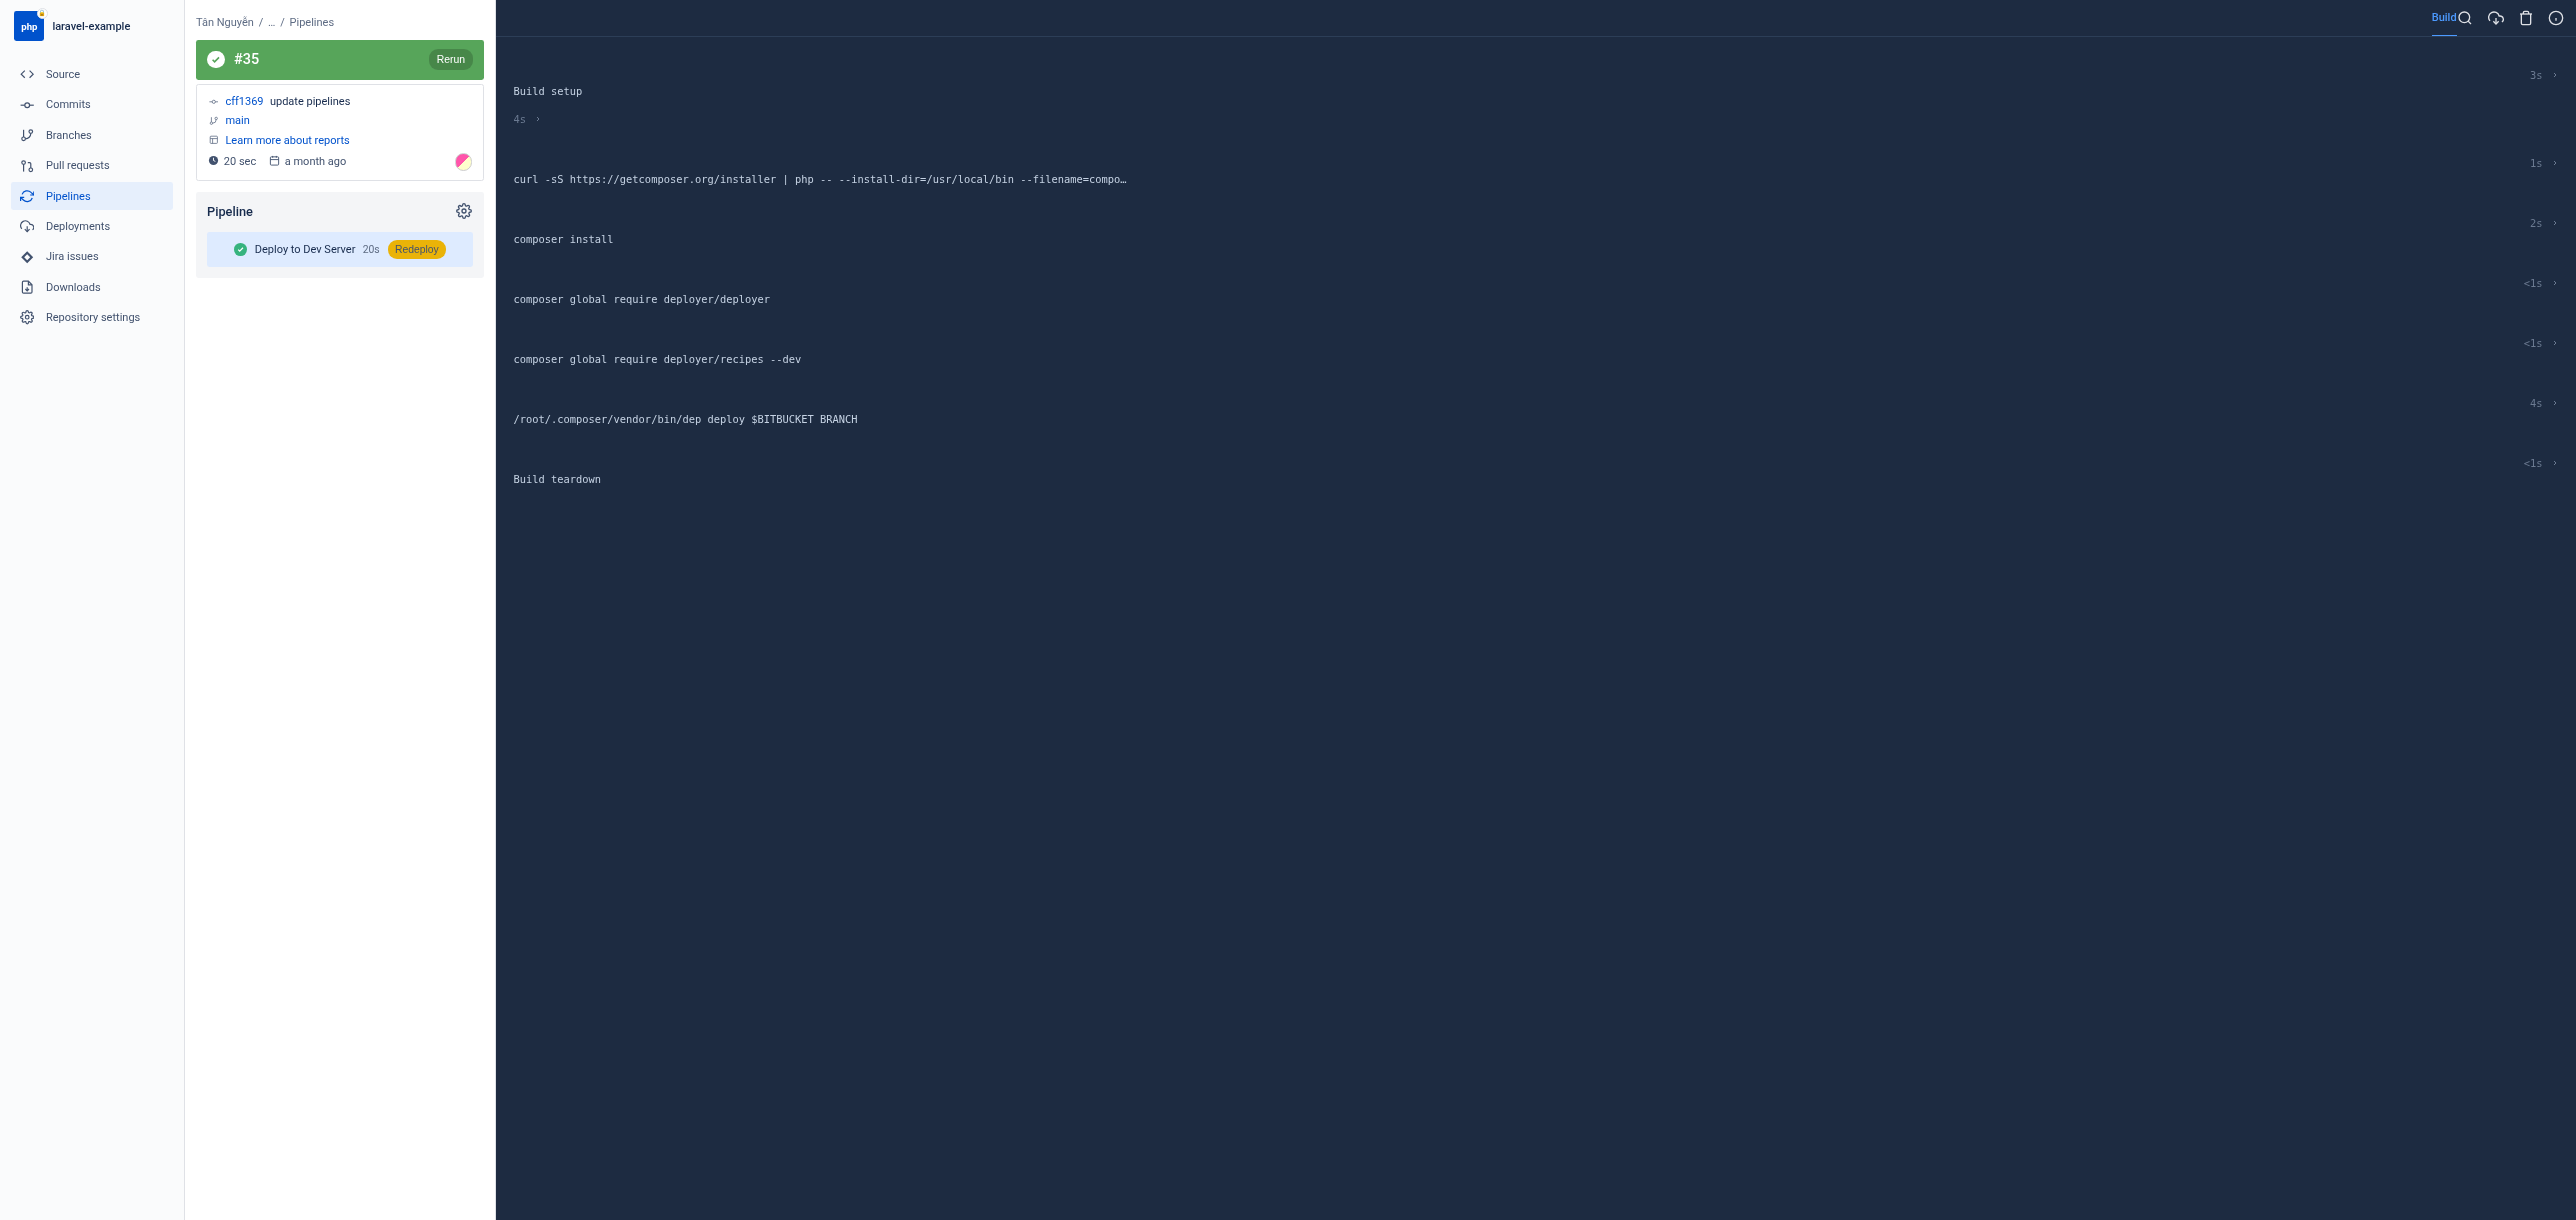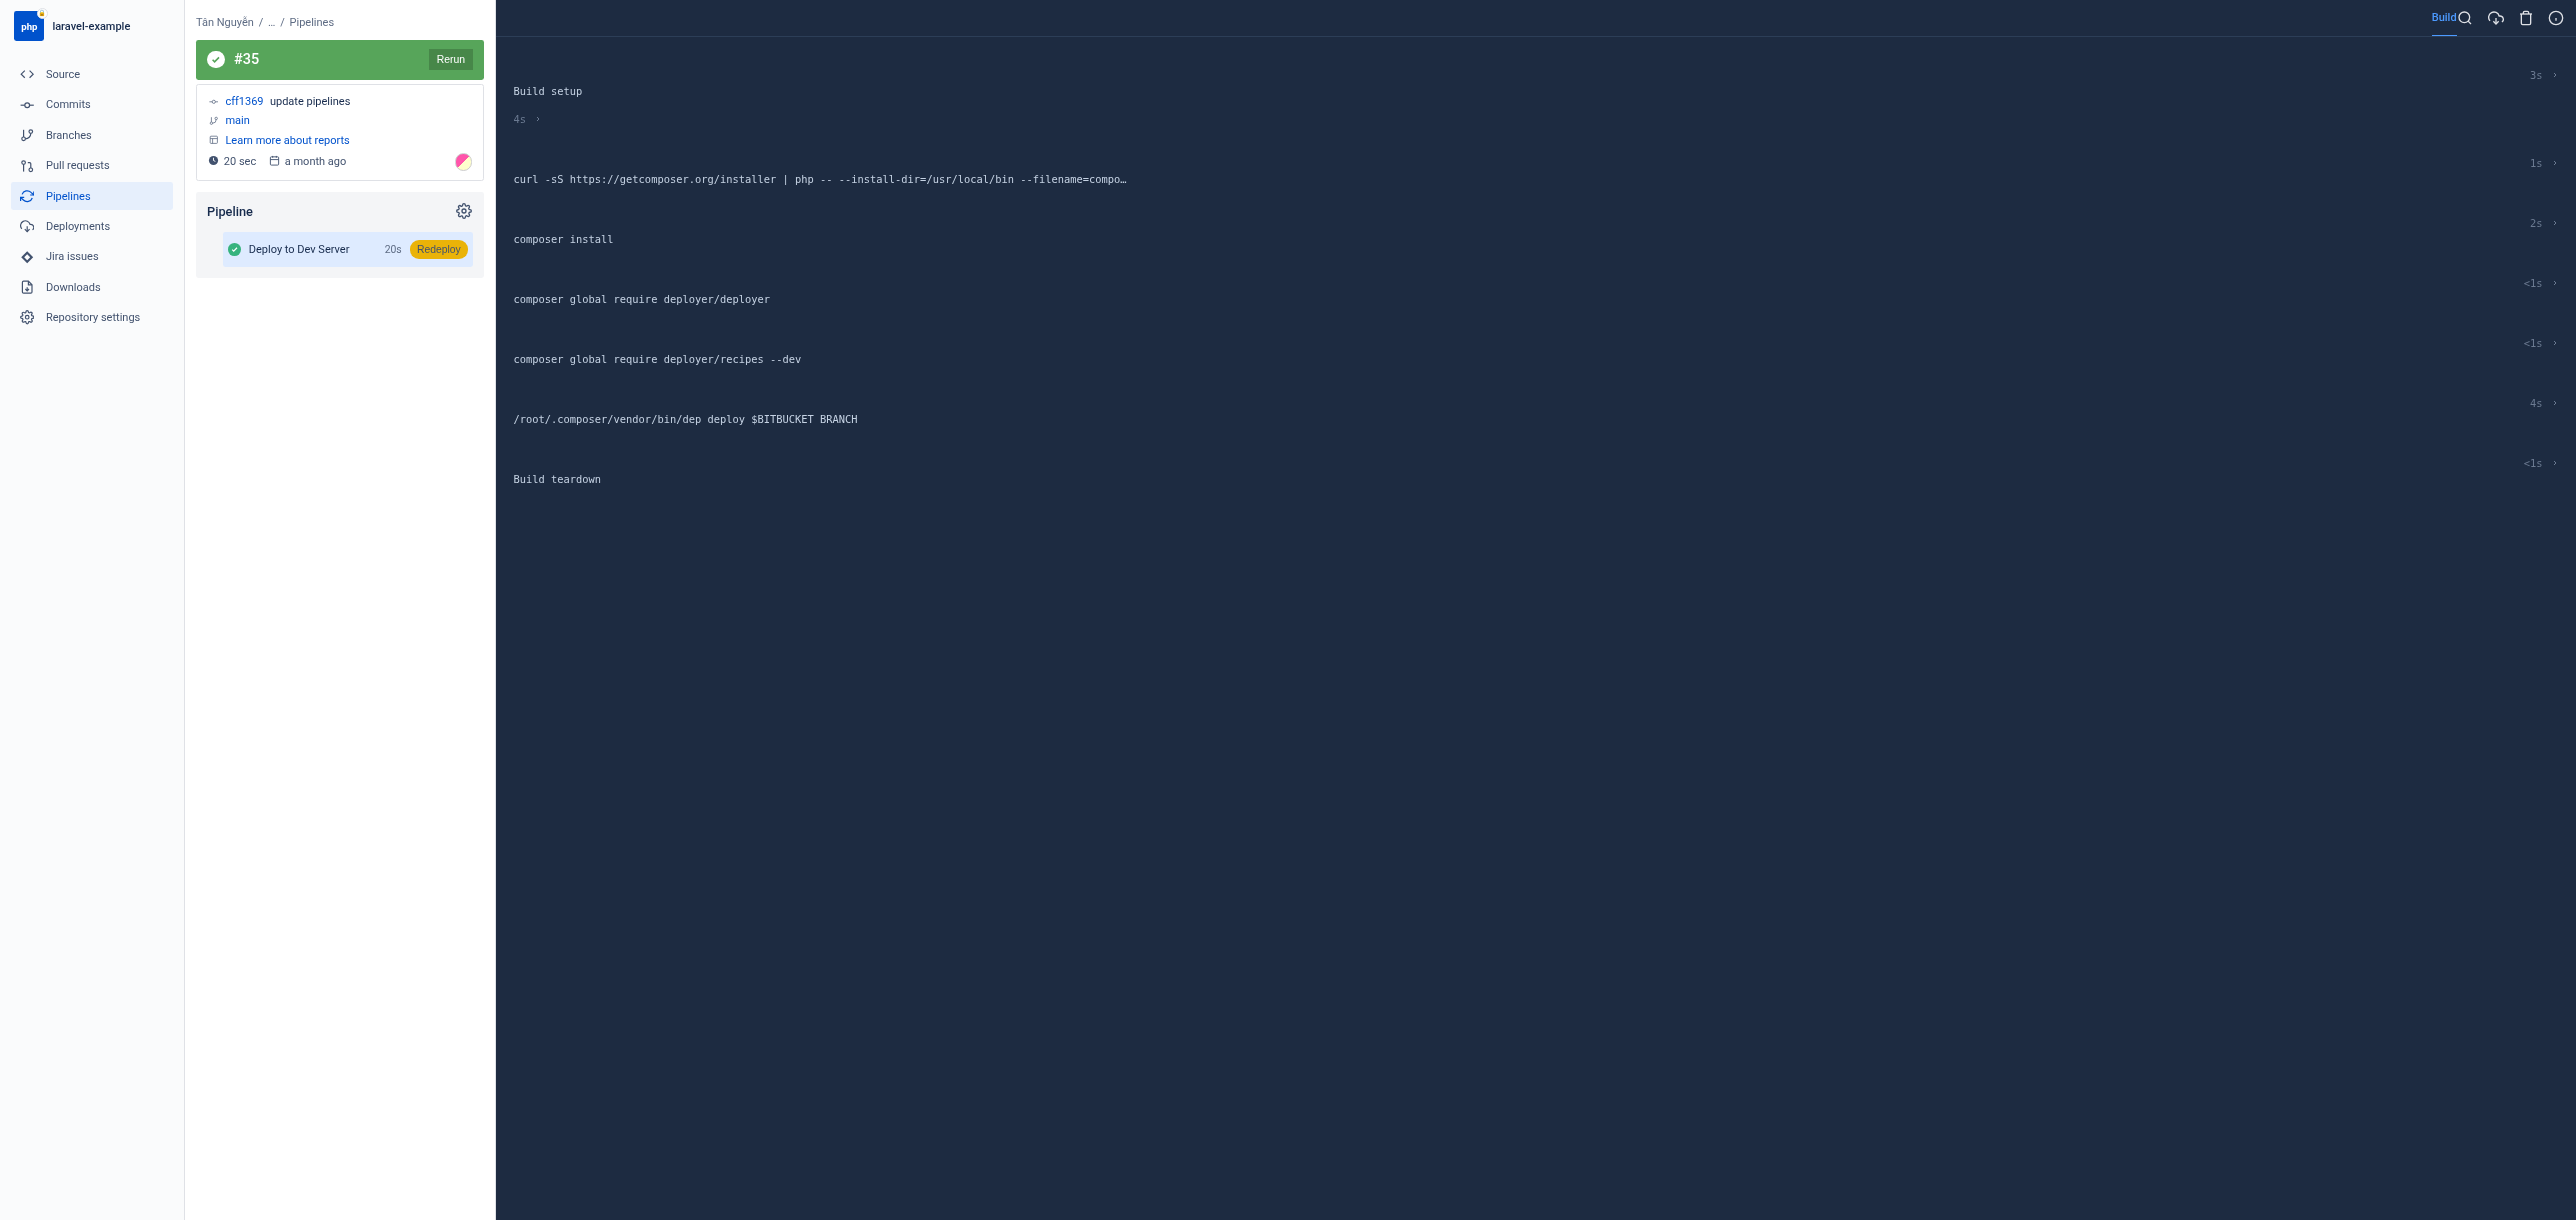--- a/index.html
+++ b/index.html
@@ -17,36 +17,36 @@
 
 .mid-panel { width: 311px; background: #fff; border-right: 0.8px solid #DFE1E6; display: flex; flex-direction: column; padding: 11px; overflow-y: auto; }
 .breadcrumb { display: flex; align-items: center; gap: 4.8px; font-size: 11px; color: #5E6C84; padding: 4.8px 0 11px 0; flex-wrap: wrap; }
 .breadcrumb a { color: #5E6C84; text-decoration: none; }
 .breadcrumb .sep { color: #5E6C84; }
 
 .status-card { background: #57A55A; border-radius: 2.4px; padding: 9.6px 11px; display: flex; align-items: center; justify-content: space-between; color: #fff; }
 .status-left { display: flex; align-items: center; gap: 9.6px; }
 .status-check { width: 17.5px; height: 17.5px; background: #fff; border-radius: 50%; display: flex; align-items: center; justify-content: center; color: #57A55A; }
 .status-title { font-size: 14.4px; font-weight: 500; }
-.rerun-btn { background: rgba(0,0,0,0.18); border: none; color: #fff; padding: 4.8px 8px; border-radius: 0; cursor: pointer; font-size: 10.4px; font-weight:500;}
+.rerun-btn { background: rgba(0,0,0,0.18); border: none; color: #fff; padding: 4.8px 8px; border-radius: 9px; cursor: pointer; font-size: 10.4px; font-weight:500;}
 
 .detail-card { border: 0.8px solid #DFE1E6; border-radius: 2.4px; margin-top: 4.8px; padding: 9.6px 11px; display: flex; flex-direction: column; gap: 6.4px; }
 .detail-row { display: flex; align-items: center; gap: 6.4px; font-size: 11px; color: #172B4D; }
 .detail-row .dicon { color: #5E6C84; width: 11px; display:flex; align-items:center; justify-content:center;}
 .detail-row a { color: #0052CC; text-decoration: none; }
 .detail-row-last { display: flex; align-items: center; justify-content: space-between; }
 .detail-row-last .left { display: flex; align-items: center; gap: 12.8px; color: #42526E; }
 .detail-row-last .left .grp { display: flex; align-items: center; gap: 4.8px; }
 .avatar-pair { width: 17.5px; height: 17.5px; border-radius: 50%; background: linear-gradient(135deg,#f5a 0%,#f5a 50%,#ffc 50%,#ffc 100%); border: 0.8px solid #ccc; }
 
 .pipeline-section { background: #F4F5F7; border-radius: 2.4px; margin-top: 11px; padding: 11px; }
 .pipeline-header { display: flex; align-items: center; justify-content: space-between; margin-bottom: 11px; }
 .pipeline-header h3 { font-size: 12.8px; font-weight: 500; color: #172B4D; }
 .gear-btn { background: none; border: none; cursor: pointer; color: #42526E; width:17.5px; height:17.5px;}
-.step-row { background: #DEEBFF; border-radius: 2.4px; padding: 8px 5px; display: flex; align-items: center; justify-content: space-between; margin-left: 16px; }
+.step-row { background: #DEEBFF; border-radius: 2.4px; padding: 8px 27px; display: flex; align-items: center; justify-content: space-between; }
 .step-row .sl { display: flex; align-items: center; gap: 8px; }
 .step-check { width: 12.8px; height: 12.8px; background: #36B37E; border-radius: 50%; display: flex; align-items: center; justify-content: center; color: #fff; font-size: 7.2px; }
 .step-name { font-size: 11px; color: #172B4D; }
 .step-right { display: flex; align-items: center; gap: 8px; }
 .step-dur { color: #5E6C84; font-size: 10.4px; }
 .redeploy-btn { background: #eab308; border: none; padding: 4px 7.2px; border-radius: 9px; cursor: pointer; font-size: 10.4px; font-weight:500; color:#42526E;}
 
 .log-panel { flex: 1; background: #1D2B41; display: flex; flex-direction: column; color: #B8C4D3; }
 .log-header { display: flex; align-items: center; justify-content: flex-end; padding: 0 11px 0 17.5px; border-bottom: 0.8px solid #2C3E57; height: 37px; }
 .log-tab { color: #4C9AFF; font-size: 11px; padding: 11px 0; border-bottom: 1.6px solid #4C9AFF; font-weight:500;}

